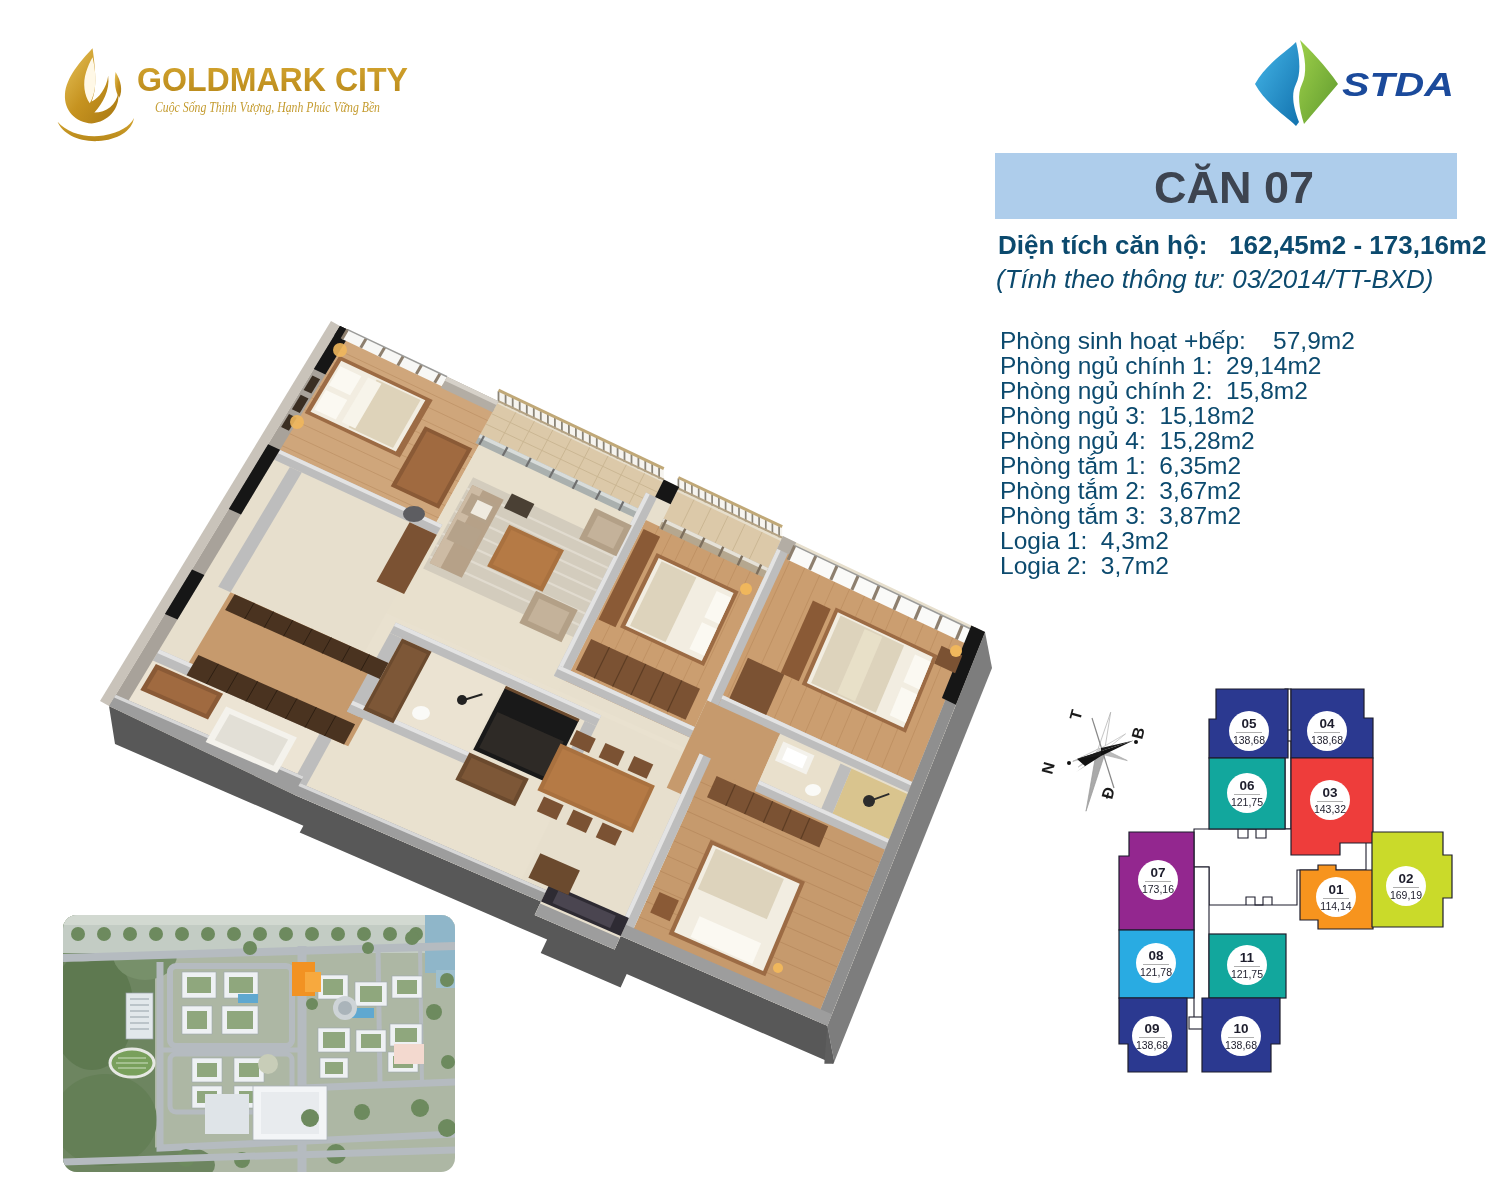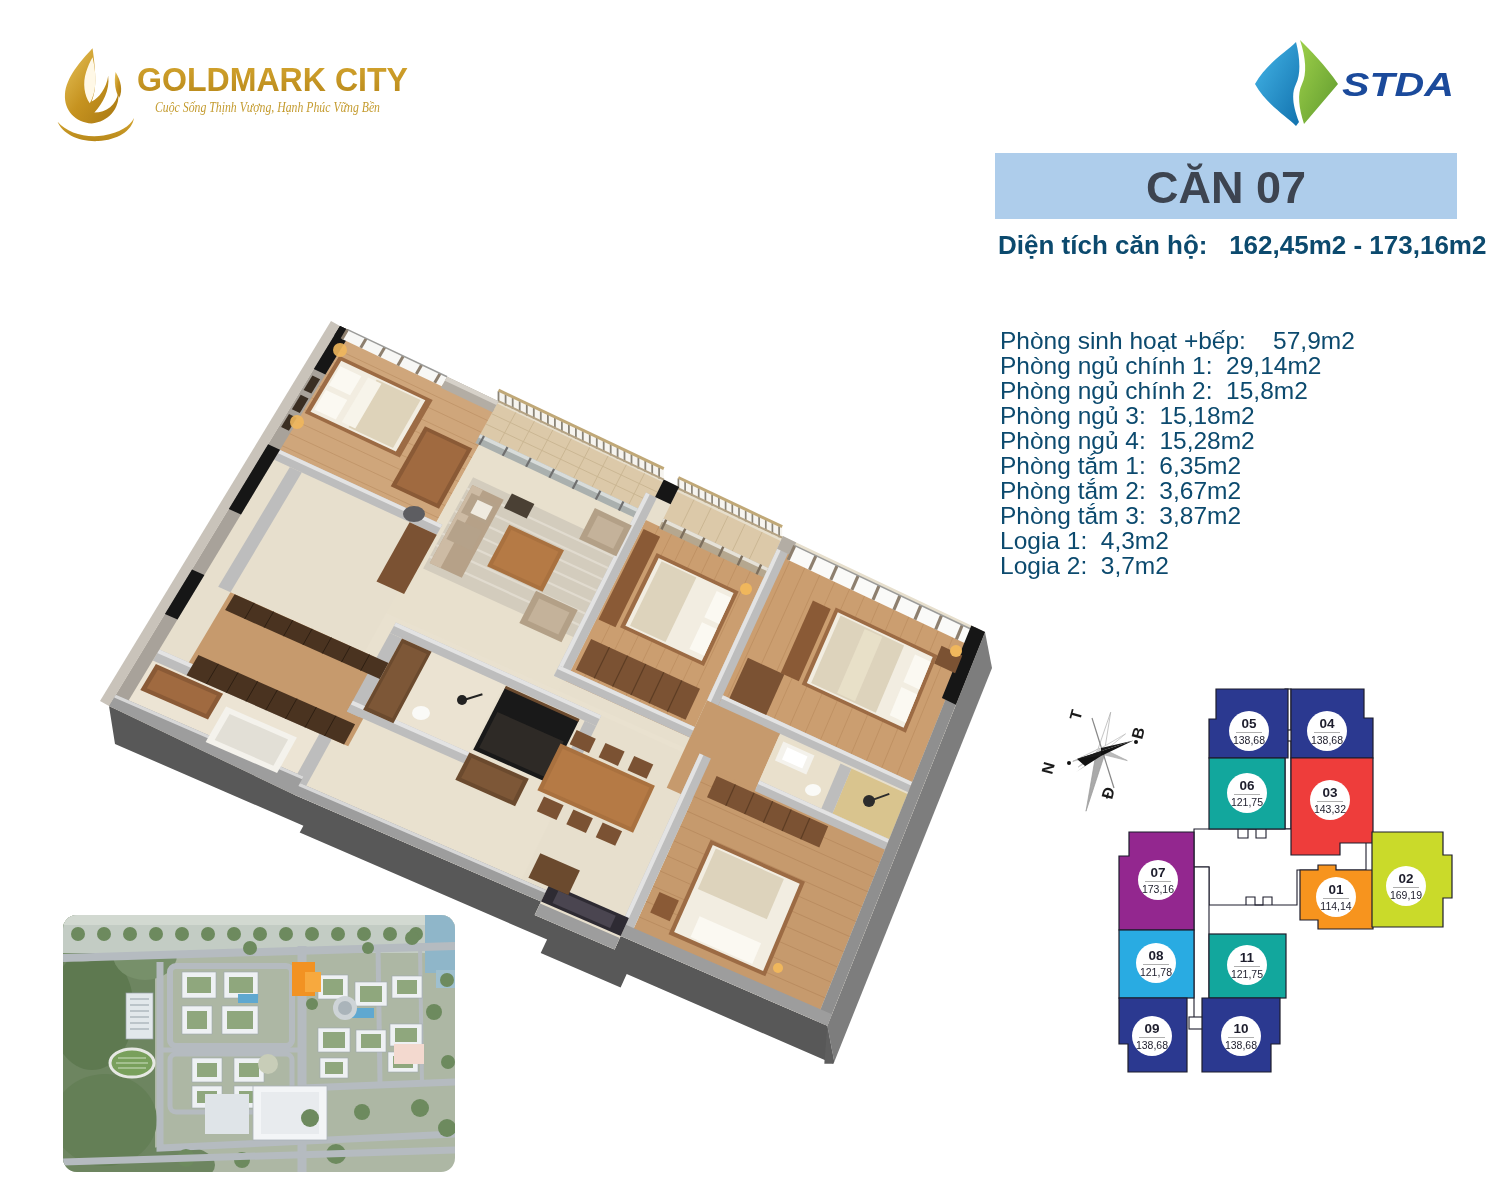--- a/index.html
+++ b/index.html
@@ -703,24 +703,25 @@
 <circle cx="368" cy="948" r="6" fill="#6d8a5e"></circle>
 <circle cx="448" cy="1062" r="7" fill="#6d8a5e"></circle>
 <circle cx="312" cy="1004" r="6" fill="#6d8a5e"></circle>
 
 <path d="M63,1162 L455,1150" stroke="#b5bbc0" stroke-width="7" fill="none"></path>
 </g>
 </g>
 </svg>
 
 <div class="t" style="left:995px;top:153px;width:462px;height:66px;background:#aecdeb;"></div>
-<div class="t" style="left:995px;top:162px;width:462px;text-align:center;font-size:45px;font-weight:bold;color:#3d4450;">CĂN 07</div>
+<div class="t" style="left:995px;top:162px;width:462px;text-align:center;font-size:45px;font-weight:bold;color:#3d4450;padding-left:8px;">CĂN 07</div>
 
 <div class="t" style="left:998px;top:230px;font-size:26px;font-weight:bold;">Diện tích căn hộ:   162,45m2 - 173,16m2</div>
 
+<div class="t" style="left:996px;top:264px;font-size:26px;font-style:italic;">(Tính theo thông tư: 03/2014/TT-BXD)</div>
 
 <div class="t" style="left:1000px;top:328px;font-size:24.5px;line-height:25px;">Phòng sinh hoạt +bếp:    57,9m2
 Phòng ngủ chính 1:  29,14m2
 Phòng ngủ chính 2:  15,8m2
 Phòng ngủ 3:  15,18m2
 Phòng ngủ 4:  15,28m2
 Phòng tắm 1:  6,35m2
 Phòng tắm 2:  3,67m2
 Phòng tắm 3:  3,87m2
 Logia 1:  4,3m2

